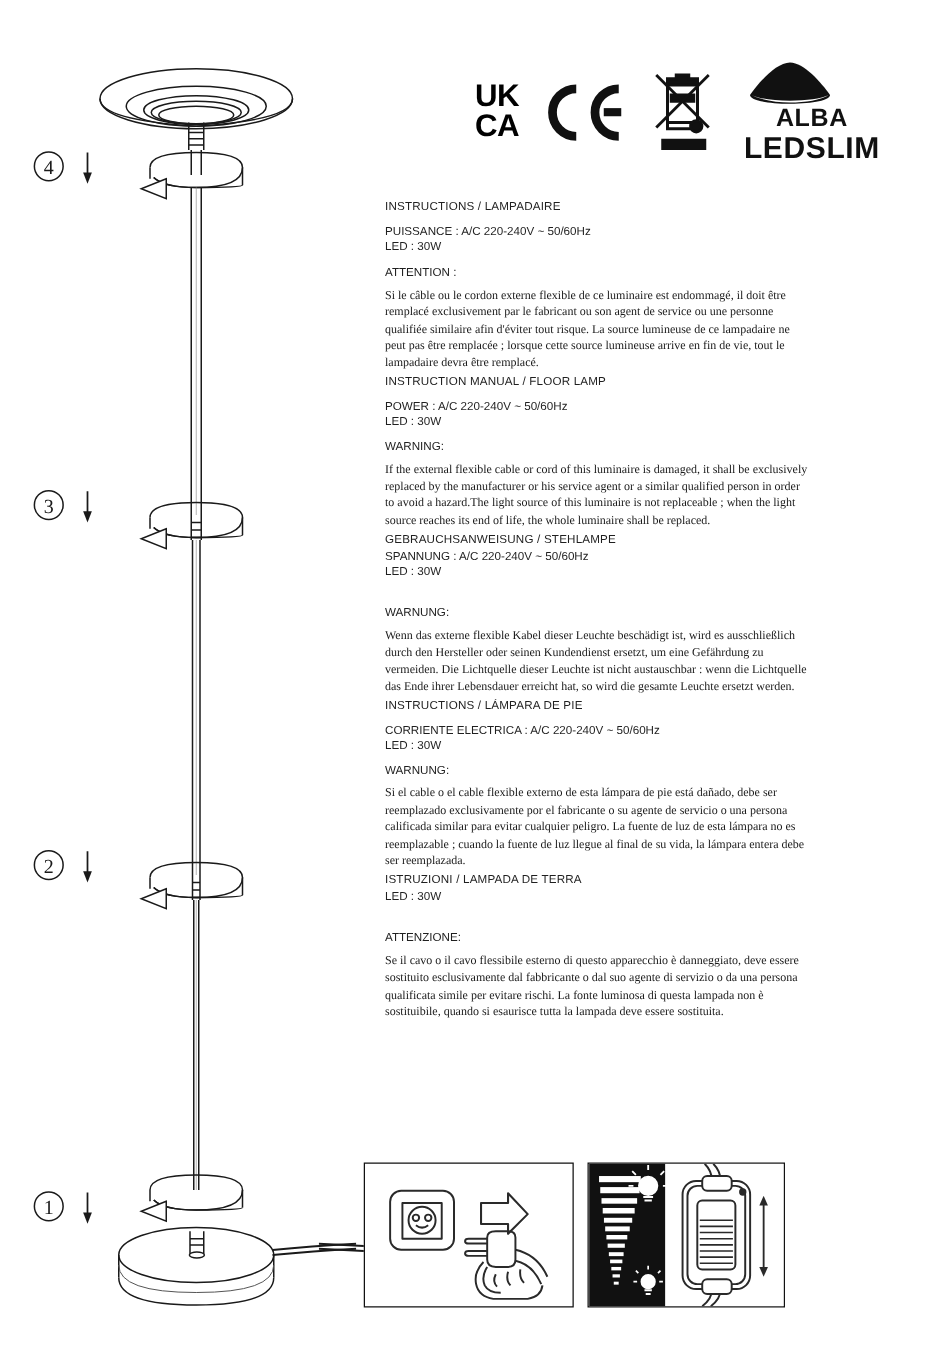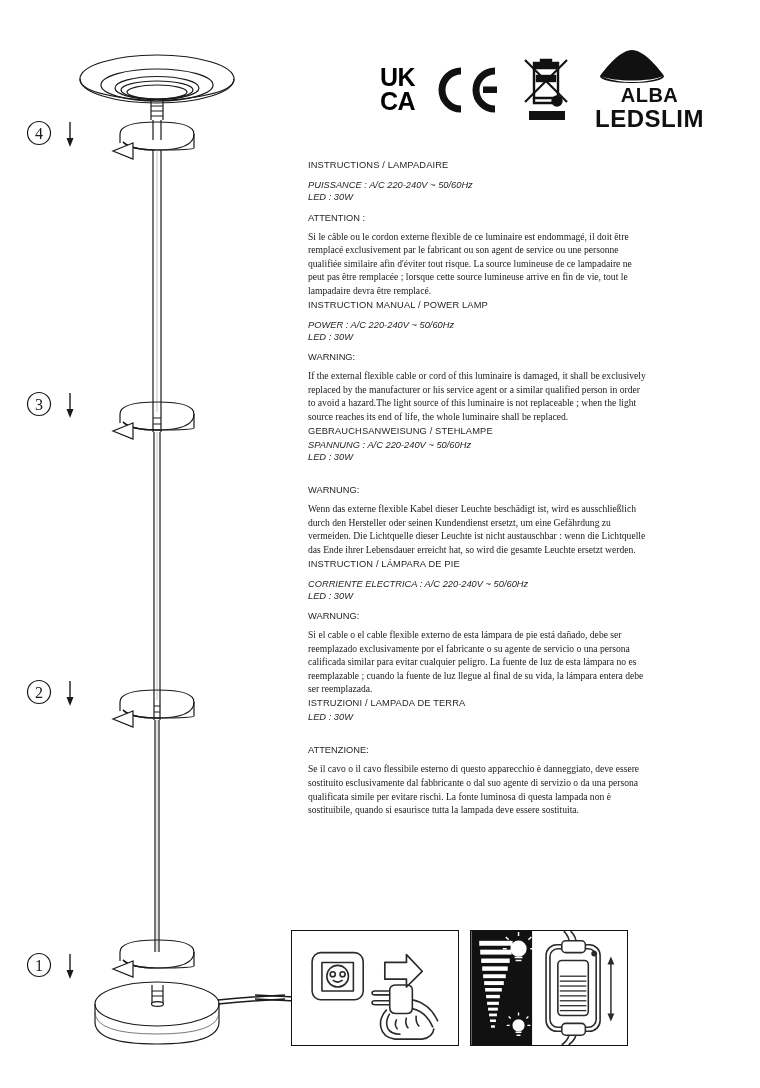--- a/index.html
+++ b/index.html
@@ -43,21 +43,21 @@
   
   #instructions { position: absolute; left: 308px; top: 160px; width: 340px; }
   .lang-block { margin-bottom: 2px; }
   .blk-title {
     font-family: "Liberation Sans", sans-serif;
     font-size: 9.3px; letter-spacing: 0.15px;
     color: #1f1f1f; margin-bottom: 9px;
   }
   .blk-spec {
     font-family: "Liberation Sans", sans-serif;
-    font-size: 9.3px; color: #1f1f1f; line-height: 1.32; font-style: italic;
+    font-size: 9.3px; color: #1f1f1f; line-height: 1.32;
   }
   .blk-warn {
     font-family: "Liberation Sans", sans-serif;
     font-size: 9.3px; color: #1f1f1f;
     margin-top: 9px; margin-bottom: 7px;
   }
   .blk-body {
     font-family: "Liberation Serif", "Liberation Sans", sans-serif;
     font-size: 9.6px; line-height: 1.42; color: #1a1a1a;
     text-align: left;
@@ -250,41 +250,41 @@
     <div class="blk-title">INSTRUCTIONS / LAMPADAIRE</div>
     <div class="blk-spec">PUISSANCE : A/C 220-240V ~ 50/60Hz</div>
     <div class="blk-spec">LED : 30W</div>
     <div class="blk-warn">ATTENTION :</div>
     <div class="blk-body">Si le câble ou le cordon externe flexible de ce luminaire est endommagé, il doit être remplacé exclusivement par le fabricant ou son agent de service ou une personne qualifiée similaire afin d'éviter tout risque. La source lumineuse de ce lampadaire ne peut pas être remplacée ; lorsque cette source lumineuse arrive en fin de vie, tout le lampadaire devra être remplacé.</div>
   </div>
 
   <div class="rule"></div>
 
   <div class="lang-block">
-    <div class="blk-title">INSTRUCTION MANUAL /  POWER LAMP</div>
+    <div class="blk-title">INSTRUCTION MANUAL /  FLOOR LAMP</div>
     <div class="blk-spec">POWER : A/C 220-240V ~ 50/60Hz</div>
     <div class="blk-spec">LED : 30W</div>
     <div class="blk-warn">WARNING:</div>
     <div class="blk-body">If the external flexible cable or cord of this luminaire is damaged, it shall be exclusively replaced by the manufacturer or his service agent or a similar qualified person in order to avoid a hazard.The light source of this luminaire is not replaceable ; when the light source reaches its end of life, the whole luminaire shall be replaced.</div>
   </div>
 
   <div class="rule"></div>
 
   <div class="lang-block tight">
     <div class="blk-title">GEBRAUCHSANWEISUNG / STEHLAMPE</div>
     <div class="blk-spec">SPANNUNG : A/C 220-240V ~ 50/60Hz</div>
     <div class="blk-spec">LED : 30W</div>
     <div class="blk-warn">WARNUNG:</div>
     <div class="blk-body">Wenn das externe flexible Kabel  dieser Leuchte beschädigt ist, wird es ausschließlich durch den Hersteller oder seinen Kundendienst ersetzt, um eine Gefährdung zu vermeiden. Die Lichtquelle dieser Leuchte ist nicht austauschbar : wenn die Lichtquelle das Ende ihrer Lebensdauer erreicht hat, so wird die gesamte Leuchte ersetzt werden.</div>
   </div>
 
   <div class="rule"></div>
 
   <div class="lang-block">
-    <div class="blk-title">INSTRUCTION /  LÁMPARA DE PIE</div>
+    <div class="blk-title">INSTRUCTIONS /  LÁMPARA DE PIE</div>
     <div class="blk-spec">CORRIENTE ELECTRICA : A/C 220-240V ~ 50/60Hz</div>
     <div class="blk-spec">LED : 30W</div>
     <div class="blk-warn">WARNUNG:</div>
     <div class="blk-body">Si el cable o el cable flexible externo de esta lámpara de pie está dañado, debe ser reemplazado exclusivamente por el fabricante o su agente de servicio o una persona calificada similar para evitar cualquier peligro. La fuente de luz de esta lámpara no es reemplazable ; cuando la fuente de luz llegue al final de su vida, la lámpara entera debe ser reemplazada.</div>
   </div>
 
   <div class="rule"></div>
 
   <div class="lang-block tight">
     <div class="blk-title">ISTRUZIONI /  LAMPADA DE TERRA</div>

